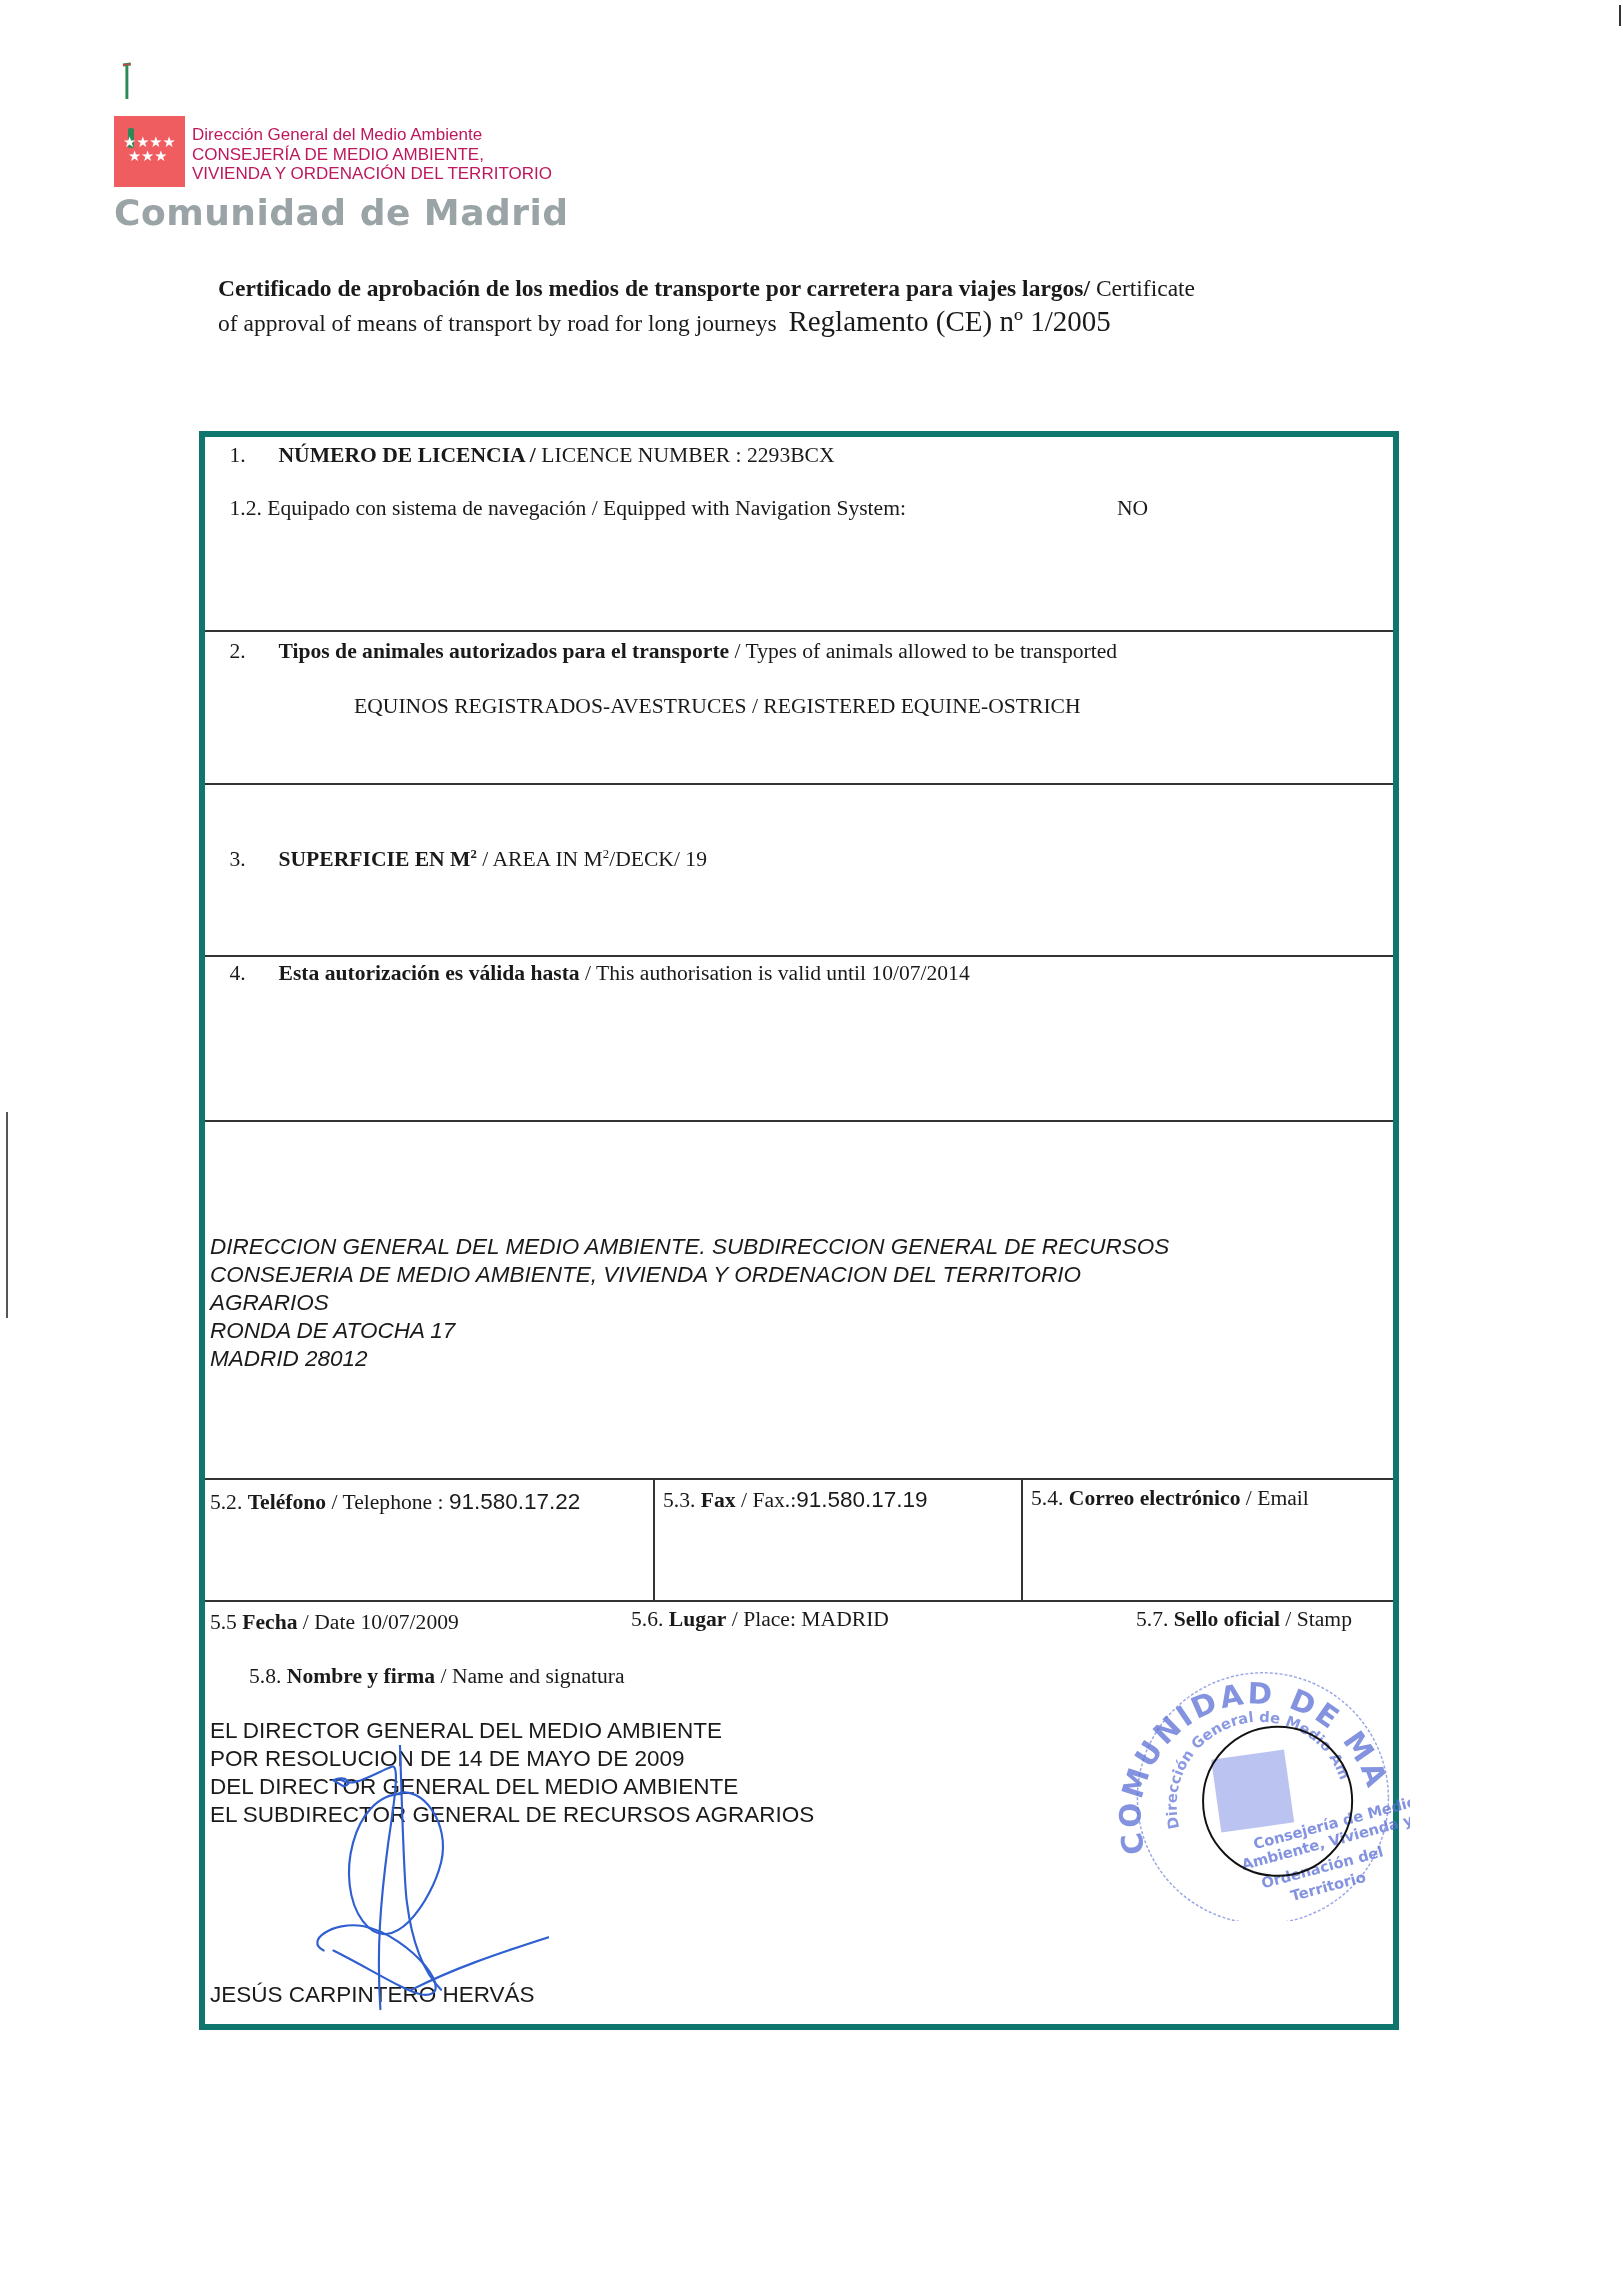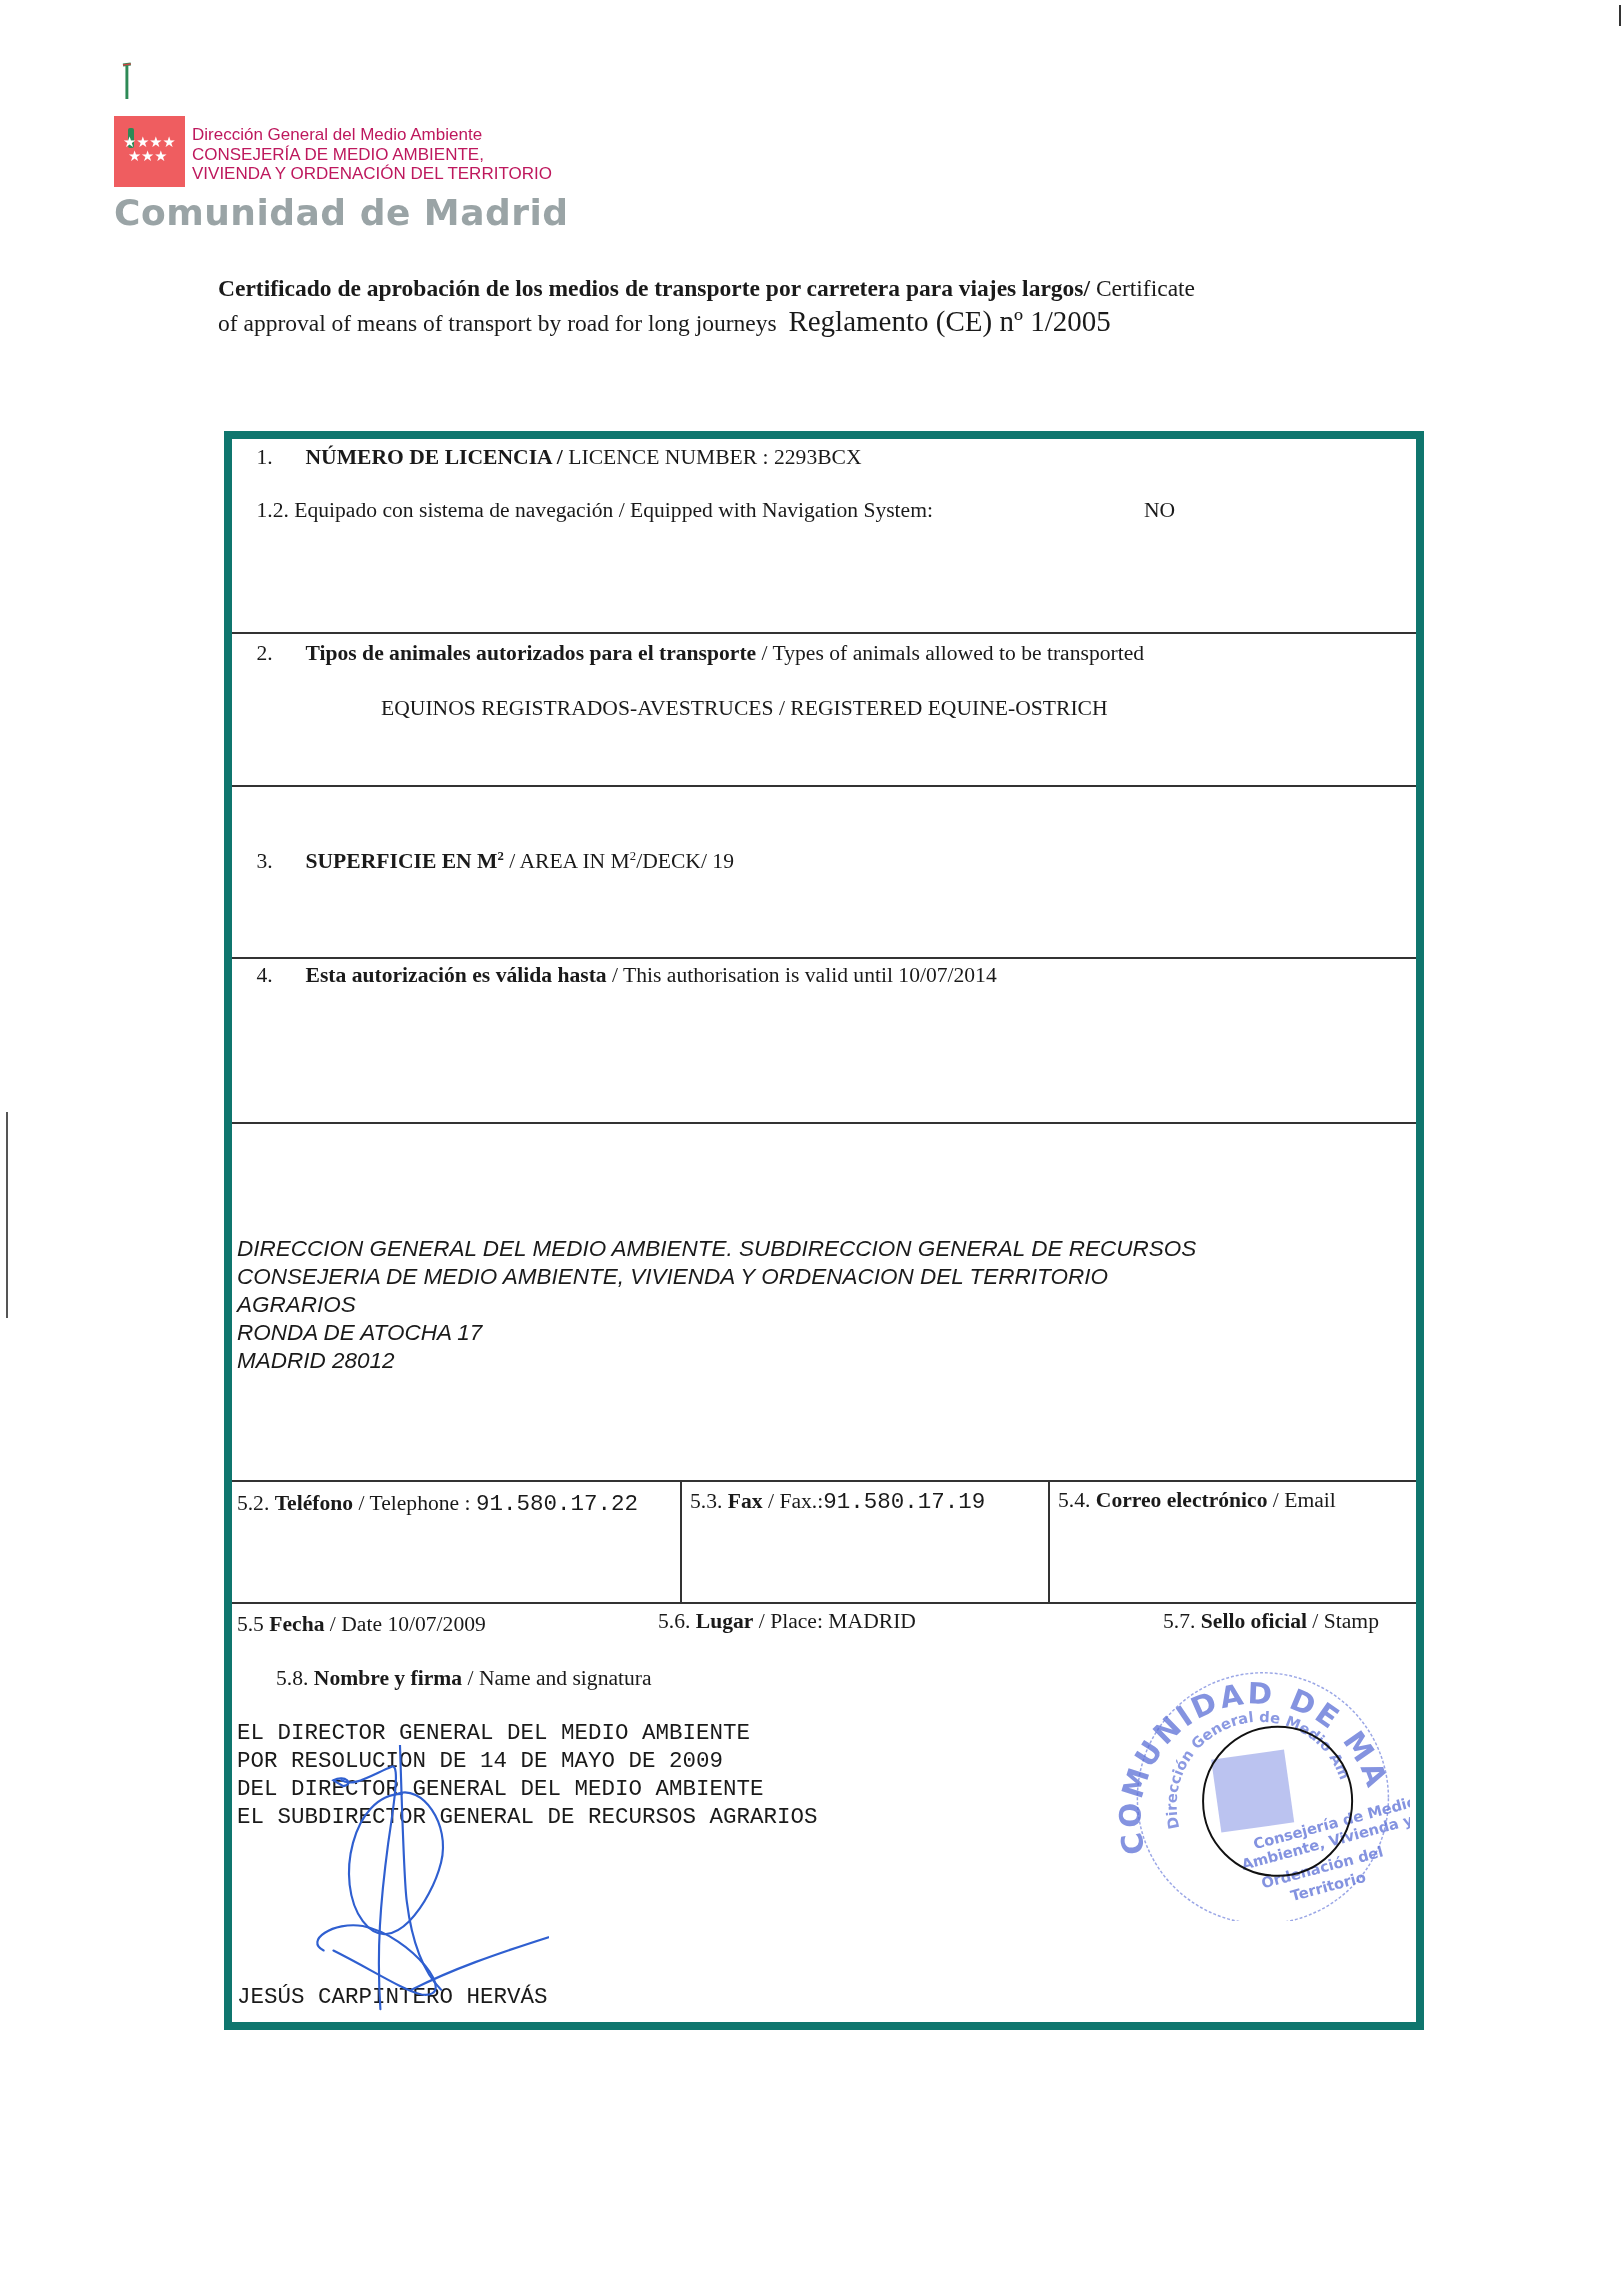--- a/index.html
+++ b/index.html
@@ -23,28 +23,28 @@
   .org2 { top: 146px; }
   .org3 { top: 165px; }
   .brand { left: 114px; top: 192px; font-family: "DejaVu Sans", sans-serif; font-weight: bold; font-size: 36px; color: #9aa4a6; letter-spacing: 0.5px; }
 
   
   .title { left: 218px; top: 272px; width: 1176px; font-size: 23.5px; line-height: 33px; color: #1a1a1a; }
   .title b { font-weight: bold; }
   .title .reg { font-size: 29px; }
 
   
-  .tbl { left: 224px; top: 431px; width: 1200px; height: 1599px; border: 8px solid #0f766e; }
+  .tbl { left: 199px; top: 431px; width: 1200px; height: 1599px; border: 6px solid #0f766e; }
   .hline { position: absolute; left: 0; width: 100%; height: 2px; background: #333; }
   .vline { position: absolute; width: 2px; background: #333; }
 
   .txt { position: absolute; font-size: 21.6px; line-height: 25.5px; white-space: nowrap; }
   .txt b { font-weight: bold; }
   .sans-it { font-family: "Liberation Sans", sans-serif; font-style: italic; font-size: 22.5px; line-height: 28px; }
-  .sans { font-family: Liberation Mono, monospace; font-size: 22.5px; line-height: 28px; }
+  .sans { font-family: Liberation Sans, sans-serif; font-size: 22.5px; line-height: 28px; }
 
   .num { display: inline-block; width: 49px; }
   sup { font-size: 12.7px; vertical-align: super; line-height: 0; }
 
   
   .stamp { left: 1106px; top: 1656px; width: 304px; height: 265px; }
   .signature { left: 294px; top: 1745px; width: 255px; height: 274px; }
 </style>
 </head>
 <body>

